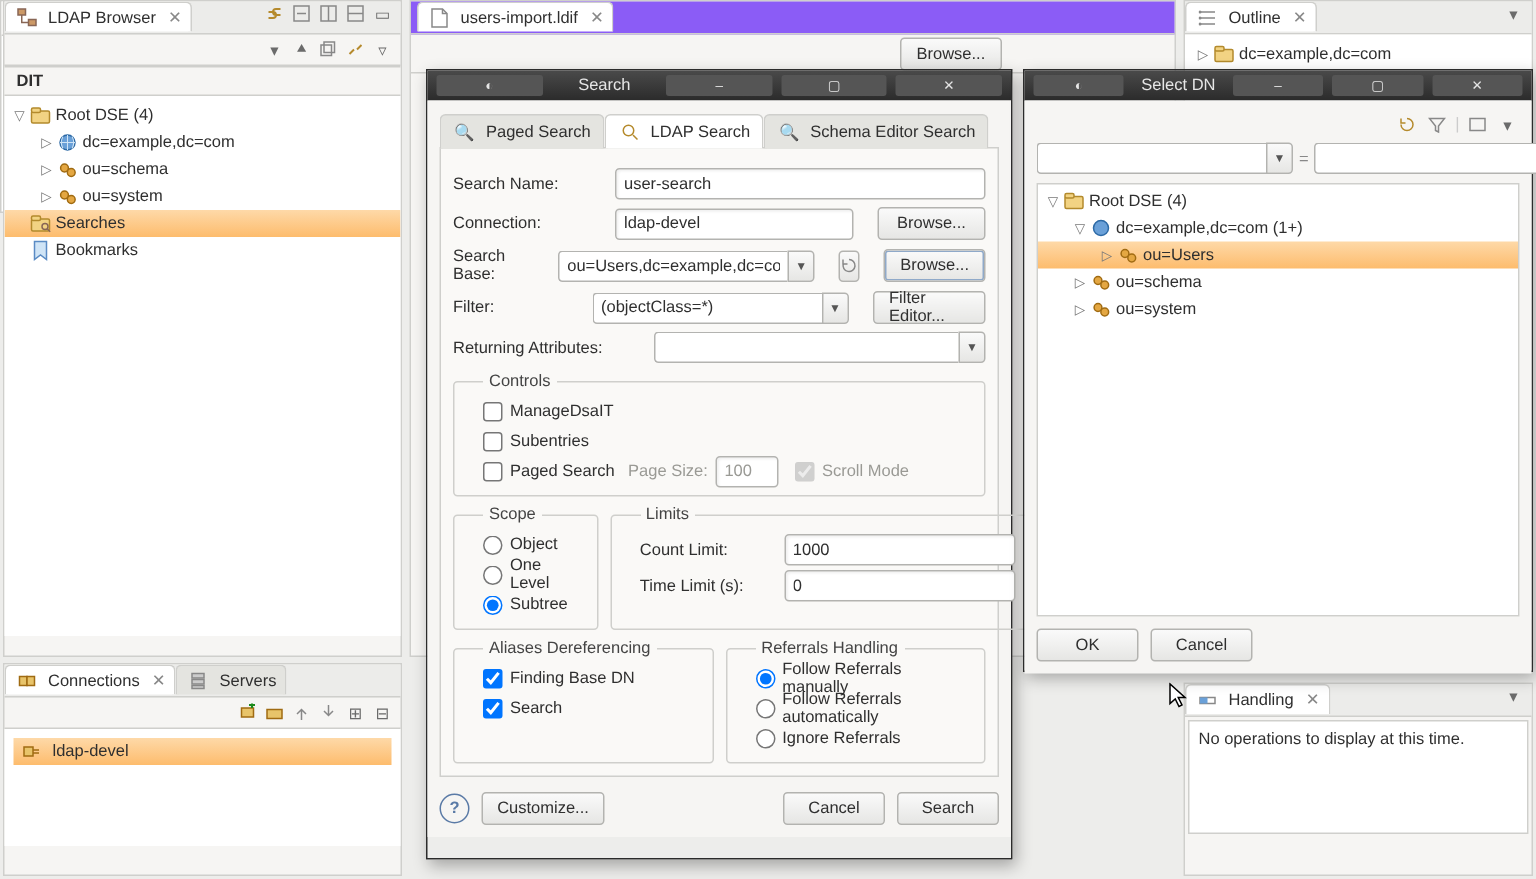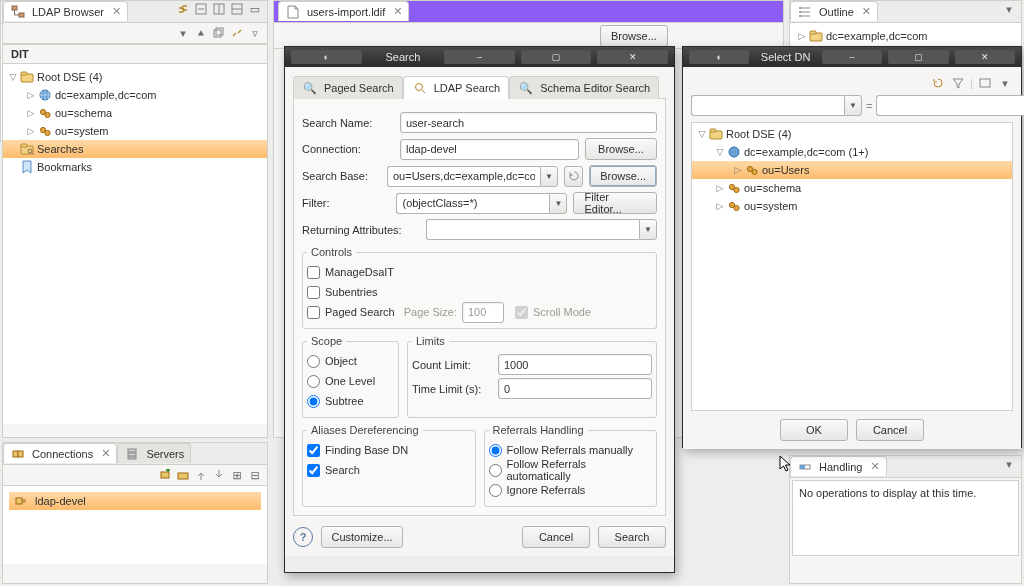--- a/index.html
+++ b/index.html
@@ -59,43 +59,43 @@
   .dialog{position:absolute;border:1px solid #2b2b2b;box-shadow:2px 4px 10px rgba(0,0,0,.3)}
   .dlg-title{height:20px;background:linear-gradient(#4a4a4a,#2b2b2b);display:flex;align-items:center;padding:0 6px;gap:6px}
   .dlg-title span{color:var(--dialog-title-fg);flex:1;text-align:center;font-weight:normal}
   .dlg-btn{width:14px;height:14px;background:#555;color:#ddd;display:flex;align-items:center;justify-content:center;font-size:9px;border-radius:2px}
   .dlg-body{background:var(--panel);padding:8px}
   #search-dlg{left:284px;top:46px;width:391px;height:527px}
   .dlg-tabs{display:flex;gap:0;margin-bottom:0}
   .dlg-tab{display:flex;align-items:center;gap:4px;padding:3px 8px;border:1px solid var(--border-light);border-bottom:none;background:var(--tab-inactive);border-top-left-radius:4px;border-top-right-radius:4px;position:relative;top:1px}
   .dlg-tab.active{background:var(--tab-active);z-index:2}
   .dlg-tabpage{border:1px solid var(--border-light);background:#faf9f7;padding:8px}
-  .formrow{display:flex;align-items:center;margin:5px 0;gap:6px}
+  .formrow{display:flex;align-items:center;margin:5px 0;gap:16px}
   .formrow label{width:92px}
   .formrow label.wide{width:118px}
   input[type=text].fld{flex:1;height:21px;border:1px solid var(--border);border-radius:3px;padding:0 5px;background:var(--field-bg);box-shadow:inset 1px 1px 2px rgba(0,0,0,.07)}
   .combo{flex:1;display:flex}
   .combo input{flex:1;height:21px;border:1px solid var(--border);border-right:none;border-top-left-radius:3px;border-bottom-left-radius:3px;padding:0 5px;background:var(--field-bg)}
   .combo .dd{width:18px;height:21px;border:1px solid var(--border);border-top-right-radius:3px;border-bottom-right-radius:3px;background:linear-gradient(#fafafa,#e6e6e4);display:flex;align-items:center;justify-content:center;font-size:8px;color:#555}
-  fieldset{border:1px solid var(--border-light);border-radius:3px;margin:6px 0 0;padding:4px 4px 6px}
+  fieldset{border:1px solid var(--border-light);border-radius:3px;margin:6px 0 0;padding:4px 19px 6px}
   legend{padding:0 4px;color:#444}
   .chk,.rdo{display:flex;align-items:center;gap:5px;height:20px}
   .chk input,.rdo input{margin:0}
   .two{display:flex;gap:8px}
   .two>fieldset{flex:1}
   .dlg-buttons{display:flex;gap:8px;align-items:center;margin-top:10px}
   .dlg-buttons .spacer{flex:1}
   .help-icon{width:20px;height:20px;border:1.5px solid #5a7aa6;border-radius:50%;display:flex;align-items:center;justify-content:center;color:#5a7aa6;font-weight:bold}
   
   #dn-dlg{left:682px;top:46px;width:340px;height:402px}
   #dn-dlg .dlg-body{height:382px;display:flex;flex-direction:column}
   .dn-toolbar{display:flex;gap:4px;align-items:center;margin-bottom:4px;justify-content:flex-end}
   .dn-combo-row{display:flex;gap:4px;margin-bottom:6px}
   .dn-tree{flex:1;background:#fff;border:1px solid var(--border-light);overflow:auto;padding:2px 0}
-  .dn-buttons{display:flex;justify-content:center;gap:8px;margin-top:8px}
+  .dn-buttons{display:flex;justify-content:flex-start;gap:8px;margin-top:8px}
   .cursor{position:absolute;left:779px;top:455px;width:16px;height:18px;pointer-events:none}
   
   svg{pointer-events:none}
   .green{color:#1c8a1c}
   .orange{color:#d48b13}
   .blue{color:#3a6fb0}
 </style>
 </head>
 <body>
 

